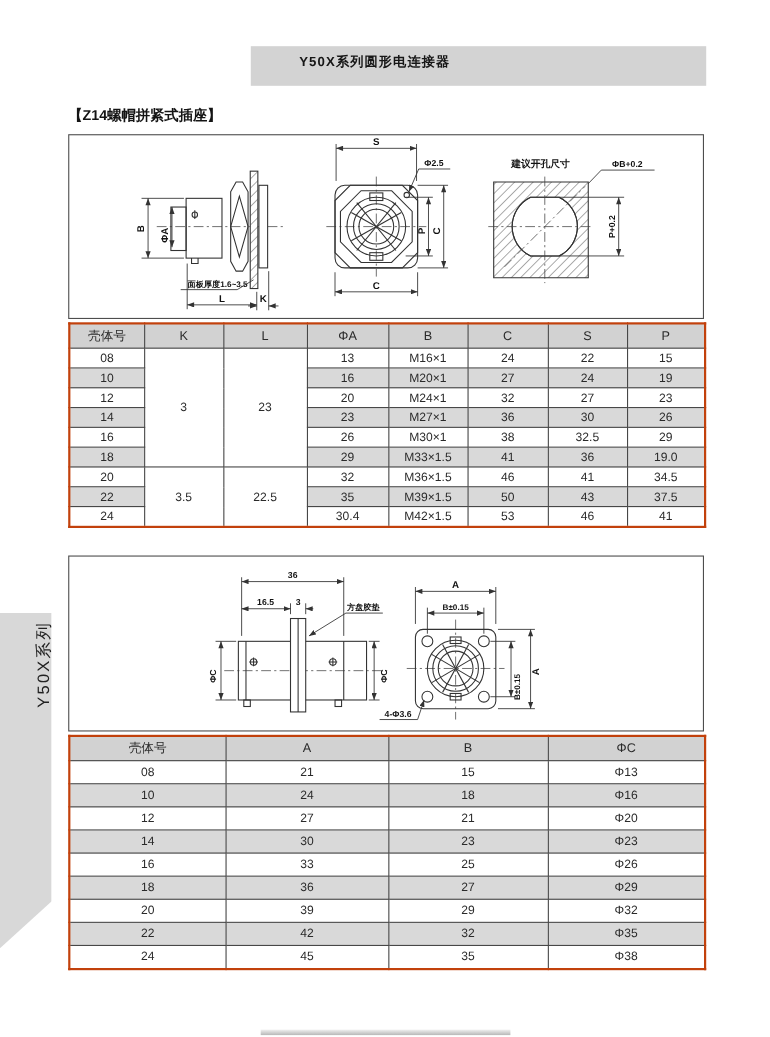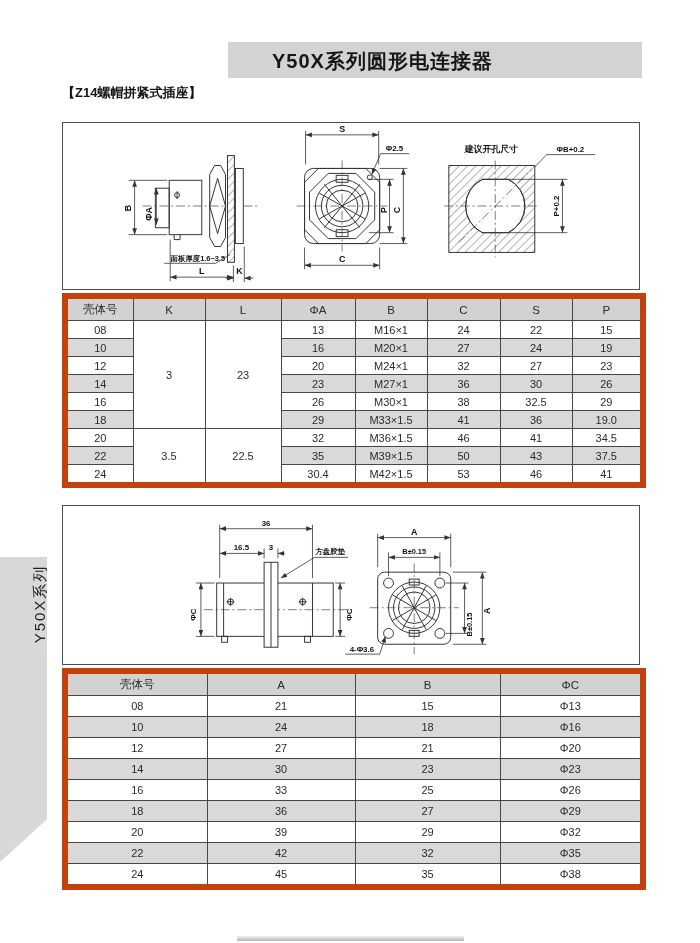--- a/index.html
+++ b/index.html
@@ -1,37 +1,37 @@
 <!DOCTYPE html>
 <html><head>
 <meta charset="utf-8">
 <style>
   html,body { margin:0; padding:0; background:#fff; }
   body { width:700px; height:943px; position:relative; overflow:hidden;
          font-family:"Liberation Sans","DejaVu Sans",sans-serif; color:#222; }
 
   .banner { position:absolute; left:228px; top:42px; width:414px; height:36px;
             background:#d3d3d3; }
-  .banner span { position:absolute; left:44px; top:6px; font-size:20px;
+  .banner span { position:absolute; left:44px; top:6px; font-size:12px;
                  font-weight:bold; color:#161616; letter-spacing:1px; white-space:nowrap; }
 
   .sec-heading { position:absolute; left:62px; font-size:13px; font-weight:bold;
                  color:#141414; white-space:nowrap; }
-  #sec1-heading { top:84px; }
+  #sec1-heading { top:96px; }
   #sec2-heading { top:504px; }
 
   .draw-box { position:absolute; left:62px; width:578px; border:1px solid #4d4d4d;
               background:#fff; box-sizing:border-box; }
   #box1 { top:122px; height:168px; }
   #box2 { top:505px; height:160px; }
   .draw-box svg { display:block; width:100%; height:100%; }
 
   table { position:absolute; left:62px; width:578px; border-collapse:collapse;
           table-layout:fixed; text-align:center; font-size:11px; color:#2a2a2a;
-          border:6px solid #c2410c; }
+          border:2px solid #c2410c; }
   #table1 { top:293px; }
   #table2 { top:668px; }
   th,td { border:1px solid #474747; padding:0; font-weight:normal; vertical-align:middle; }
   th { background:#d2d2d2; height:21px; font-size:11.5px; }
   #table1 td { height:17px; }
   #table2 td { height:20px; }
   tr.alt td { background:#d9d9d9;text-align:center; }
   td.merge { background:#fff; }
 
   .side-tab { position:absolute; left:0; top:557px; width:47px; height:305px;

